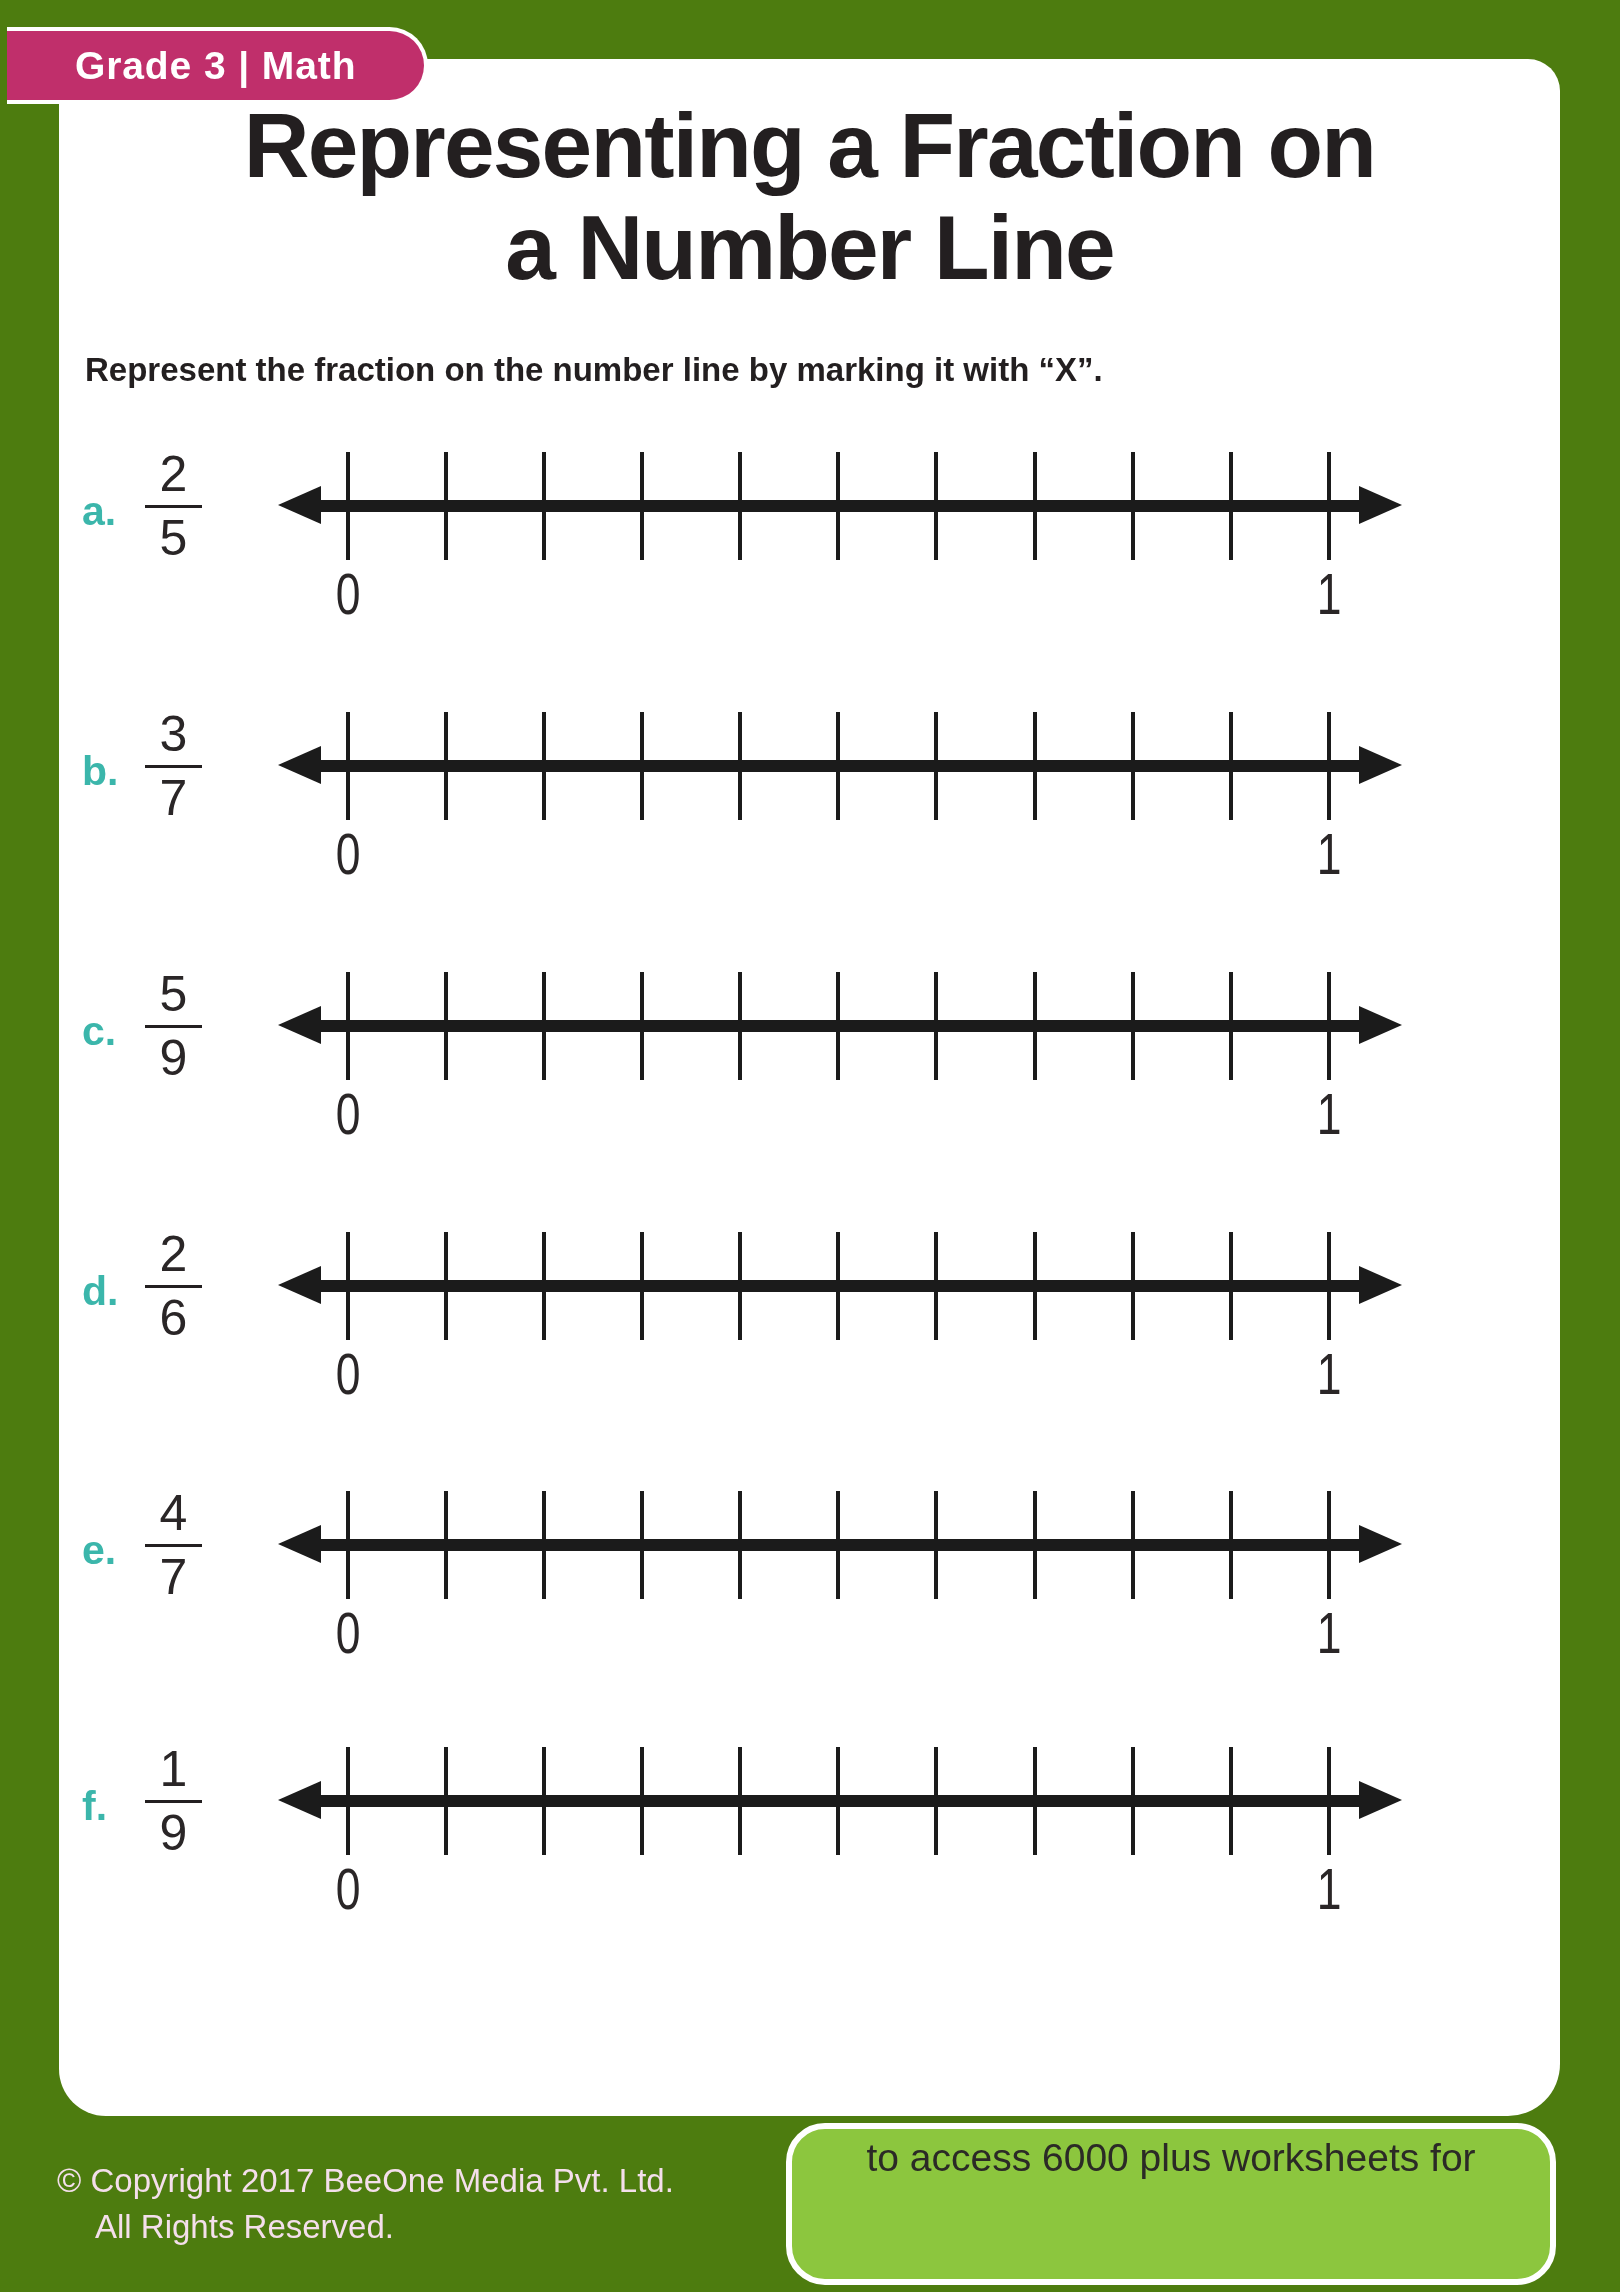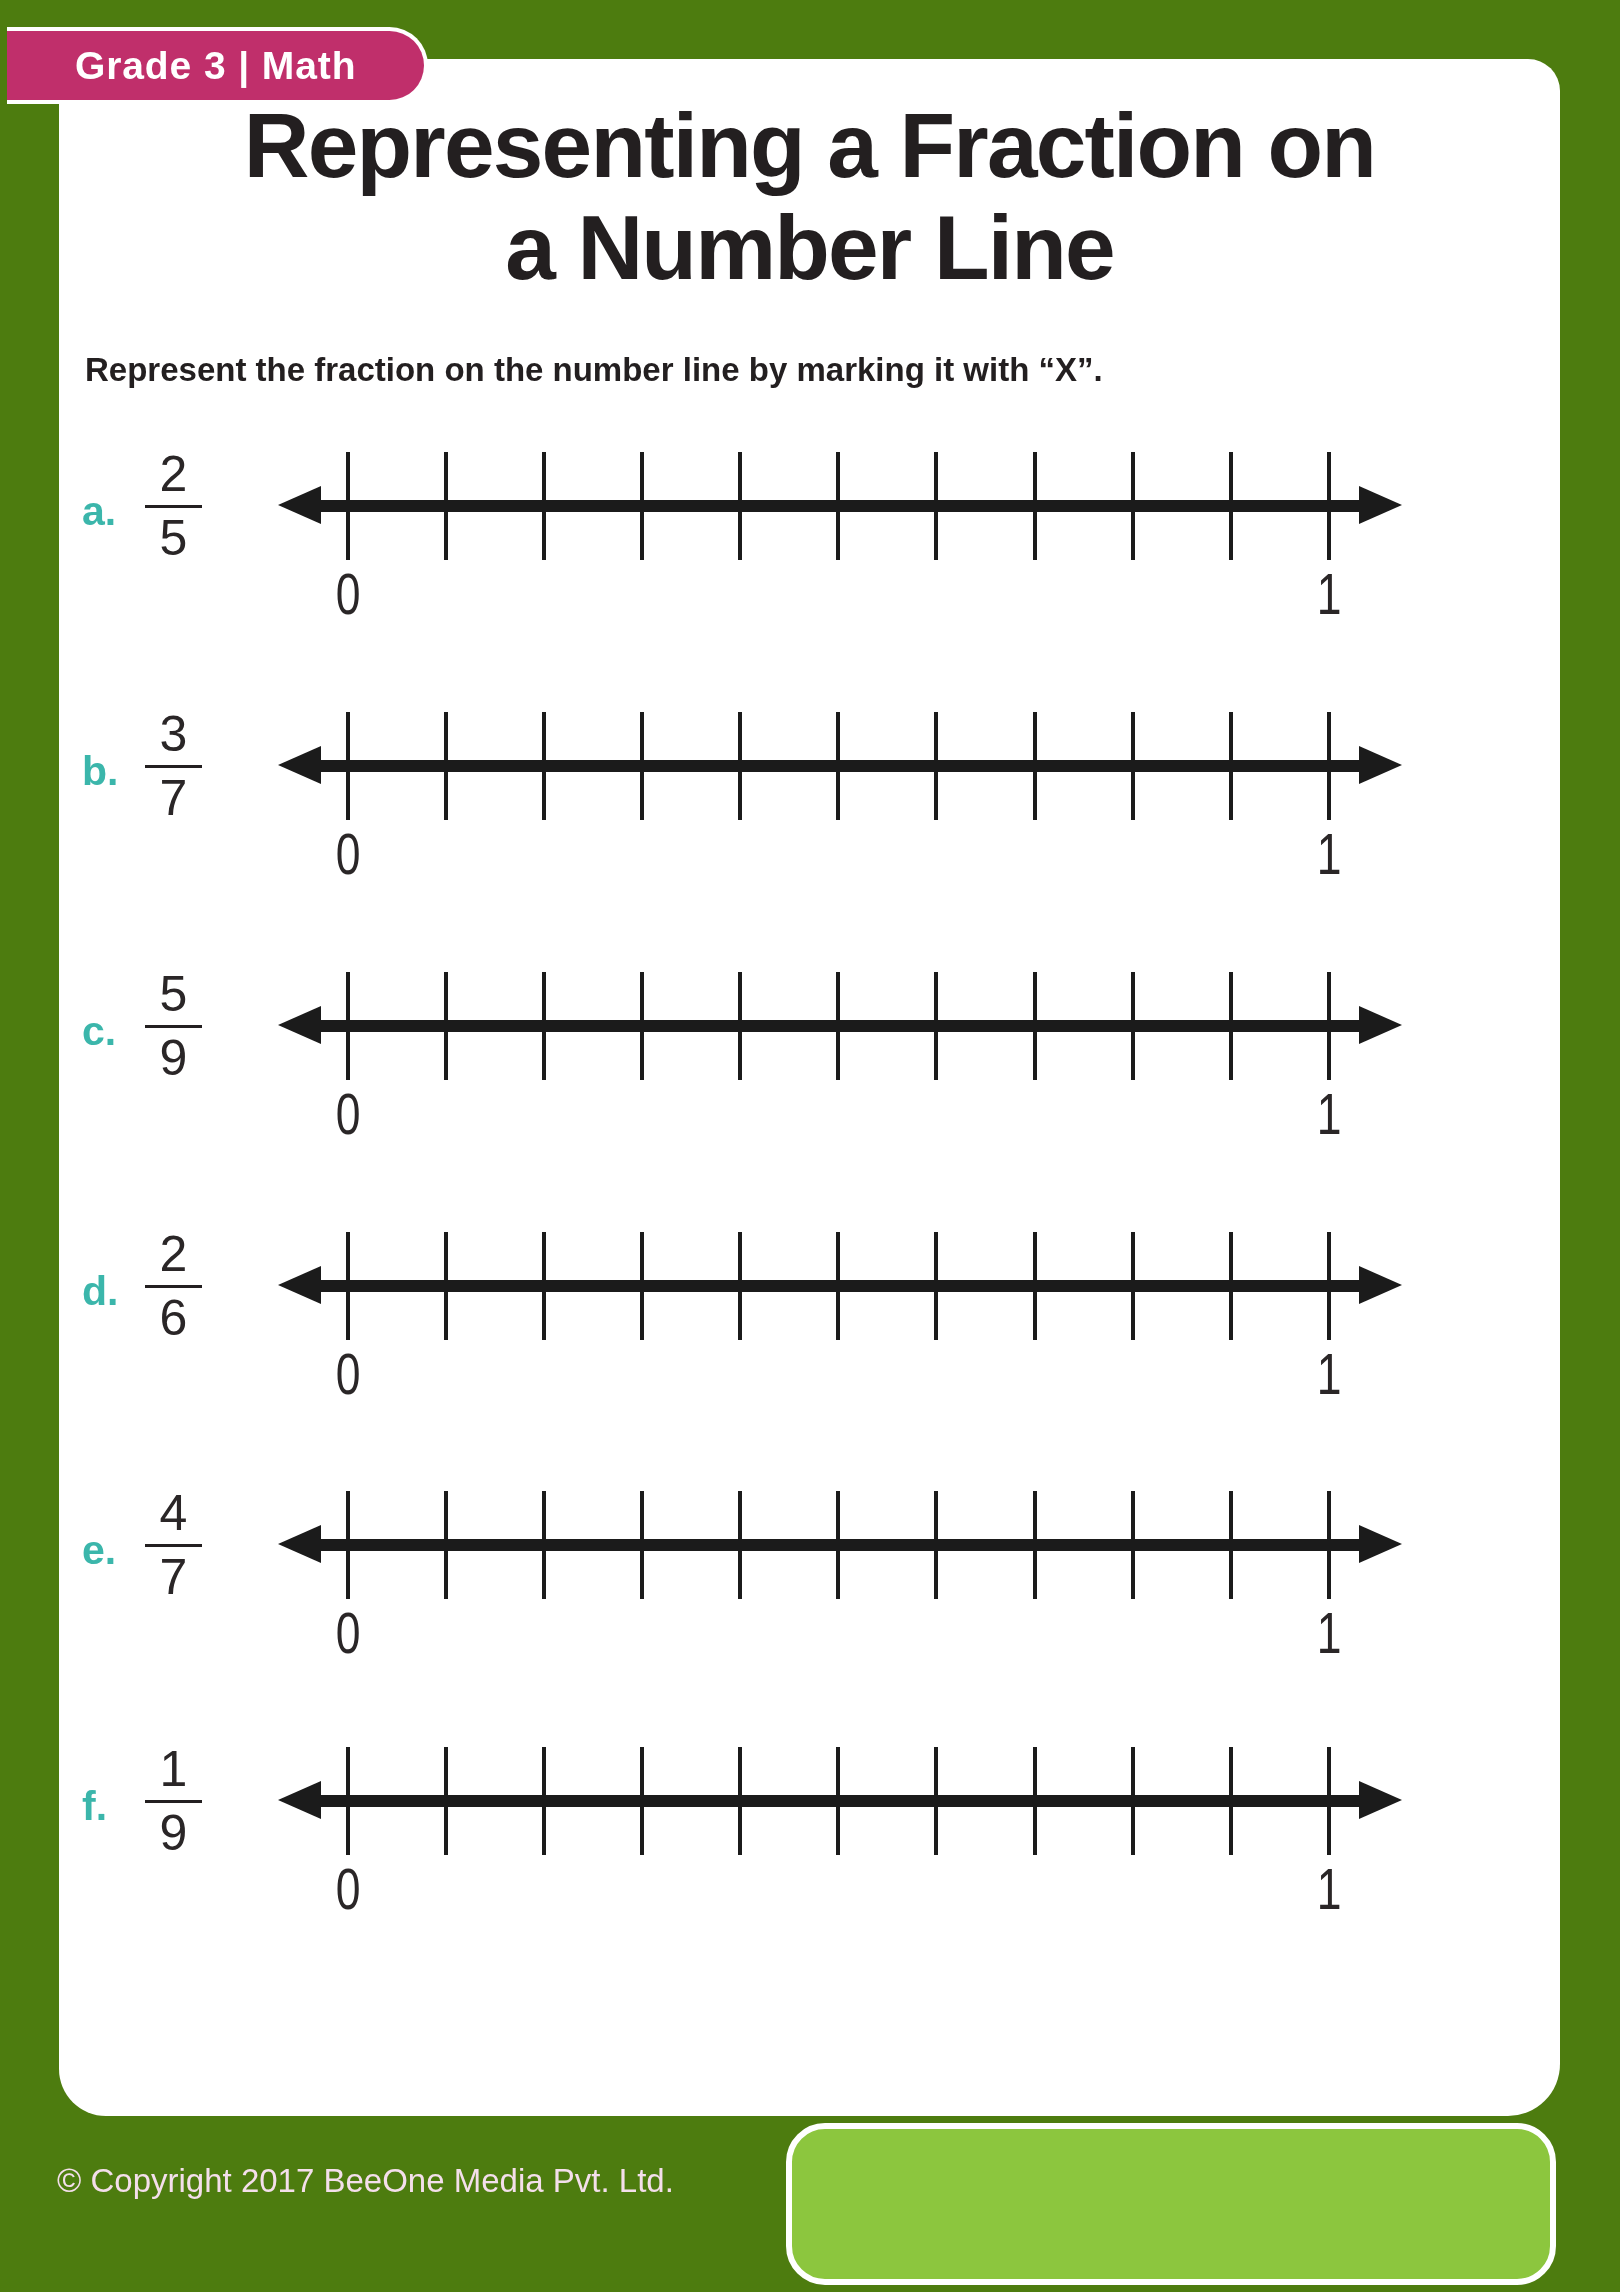--- a/index.html
+++ b/index.html
@@ -192,17 +192,19 @@
             <div class="tick" style="left: 755px;"></div>
             <div class="tick" style="left: 853px;"></div>
             <div class="tick" style="left: 951px;"></div>
             <div class="tick" style="left: 1049px;"></div>
           </div>
   </div>
 </div>
   </div>
   <div id="copyright">
     <div class="l1">© Copyright 2017 BeeOne Media Pvt. Ltd.</div>
+    <div class="l2">All Rights Reserved.</div>
   </div>
   <div id="subscribe">
+    <div>to access 6000 plus worksheets for</div>
   </div>
 </div>
 
 
 </body></html>

